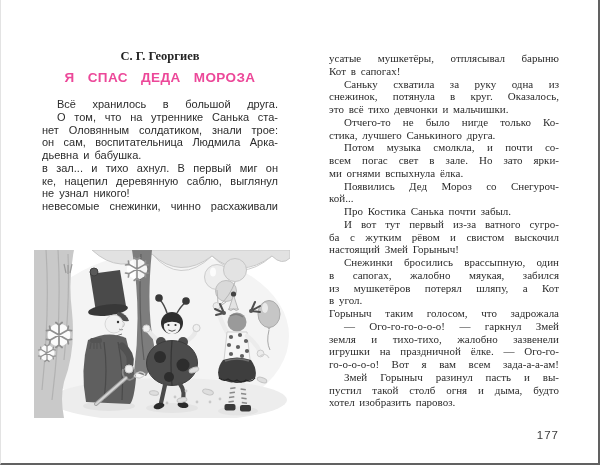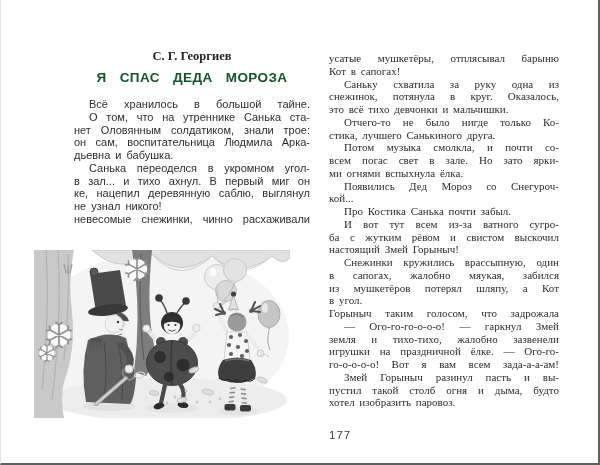--- a/index.html
+++ b/index.html
@@ -9,71 +9,70 @@
     background:#ffffff;
     box-sizing:border-box;
     border-right:2px solid #616161;
     border-bottom:2px solid #616161;
     border-left:1px solid #e3e3e3;
     overflow:hidden;
     font-family:"Liberation Sans", sans-serif;
     color:#2c2c2c;
   }
   .col{position:absolute;top:0;height:100%;}
-  .col-left{left:41px;width:236px;margin-left:32px;}
+  .col-left{left:41px;width:236px;}
   .col-right{left:328px;width:230px;}
   .author{
     position:absolute;top:49px;left:0;width:100%;
     text-align:center;
     font-family:"Liberation Serif", serif;
     font-weight:bold;font-size:12.5px;line-height:15px;
     color:#242424;
   }
   .story-title{
     position:absolute;top:70px;left:0;width:100%;margin:0;
     text-align:center;
     font-size:13.5px;line-height:16px;font-weight:bold;
     letter-spacing:0.4px;word-spacing:9px;
-    color:#14532d;white-space:nowrap;
+    color:#ec4899;white-space:nowrap;
   }
   .body-text{
     position:absolute;left:0;
     font-size:11px;line-height:12.75px;
     word-spacing:2px;color:#2c2c2c;
   }
   .col-left  .body-text{top:98px;width:236px;}
   .col-right .body-text{top:52px;width:230px;font-family:Liberation Serif, serif;}
   .line{height:12.75px;overflow:hidden;}
   .line.j{text-align:justify;text-align-last:justify;}
   .line.last{text-align:left;text-align-last:left;}
   .line.ind{padding-left:15px;}
   .pagenum{
     position:absolute;top:429px;left:0;width:100%;
-    text-align:left;font-size:11.5px;letter-spacing:1px;color:#3a3a3a;
+    text-align:right;font-size:11.5px;letter-spacing:1px;color:#3a3a3a;
   }
   .illo{
     position:absolute;left:33px;top:250px;width:256px;height:168px;margin:0;
   }
   .illo svg{display:block;width:256px;height:168px;}
 </style>
 </head>
 <body>
 
 <div class="page">
 
   <div class="col col-left">
     <div class="author">С. Г. Георгиев</div>
     <h1 class="story-title">Я СПАС ДЕДА МОРОЗА</h1>
     <div class="body-text">
-        <div class="line ind j">Всё хранилось в большой тайне.</div>
+        <div class="line ind j">Всё хранилось в большой друга.</div>
         <div class="line ind j">О том, что на утреннике Санька ста-</div>
         <div class="line j">нет Оловянным солдатиком, знали трое:</div>
         <div class="line j">он сам, воспитательница Людмила Арка-</div>
         <div class="line last">дьевна и бабушка.</div>
-        <div class="line ind j">Санька переоделся в укромном угол-</div>
         <div class="line j">в зал... и тихо ахнул. В первый миг он</div>
         <div class="line j">ке, нацепил деревянную саблю, выглянул</div>
         <div class="line last">не узнал никого!</div>
         <div class="line j">невесомые снежинки, чинно расхаживали</div>
       </div>
   </div>
 
   <figure class="illo">
     <svg viewBox="0 0 256 168" xmlns="http://www.w3.org/2000/svg" role="img">
       <defs>
@@ -235,24 +234,24 @@
         <div class="line j">снежинок, потянула в круг. Оказалось,</div>
         <div class="line last">это всё тихо девчонки и мальчишки.</div>
         <div class="line ind j">Отчего-то не было нигде только Ко-</div>
         <div class="line last">стика, лучшего Санькиного друга.</div>
         <div class="line ind j">Потом музыка смолкла, и почти со-</div>
         <div class="line j">всем погас свет в зале. Но зато ярки-</div>
         <div class="line last">ми огнями вспыхнула ёлка.</div>
         <div class="line ind j">Появились Дед Мороз со Снегуроч-</div>
         <div class="line last">кой...</div>
         <div class="line ind last">Про Костика Санька почти забыл.</div>
-        <div class="line ind j">И вот тут всем из-за ватного сугро-</div>
+        <div class="line ind j">И вот тут первый из-за ватного сугро-</div>
         <div class="line j">ба с жутким рёвом и свистом выскочил</div>
         <div class="line last">настоящий Змей Горыныч!</div>
-        <div class="line ind j">Снежинки кружились врассыпную, один</div>
+        <div class="line ind j">Снежинки бросились врассыпную, один</div>
         <div class="line j">в сапогах, жалобно мяукая, забился</div>
         <div class="line j">из мушкетёров потерял шляпу, а Кот</div>
         <div class="line last">в угол.</div>
         <div class="line j">Горыныч таким голосом, что задрожала</div>
         <div class="line ind j">— Ого-го-го-о-о-о! — гаркнул Змей</div>
         <div class="line j">земля и тихо-тихо, жалобно зазвенели</div>
         <div class="line j">игрушки на праздничной ёлке. — Ого-го-</div>
         <div class="line j">го-о-о-о-о! Вот я вам всем зада-а-а-ам!</div>
         <div class="line ind j">Змей Горыныч разинул пасть и вы-</div>
         <div class="line j">пустил такой столб огня и дыма, будто</div>

